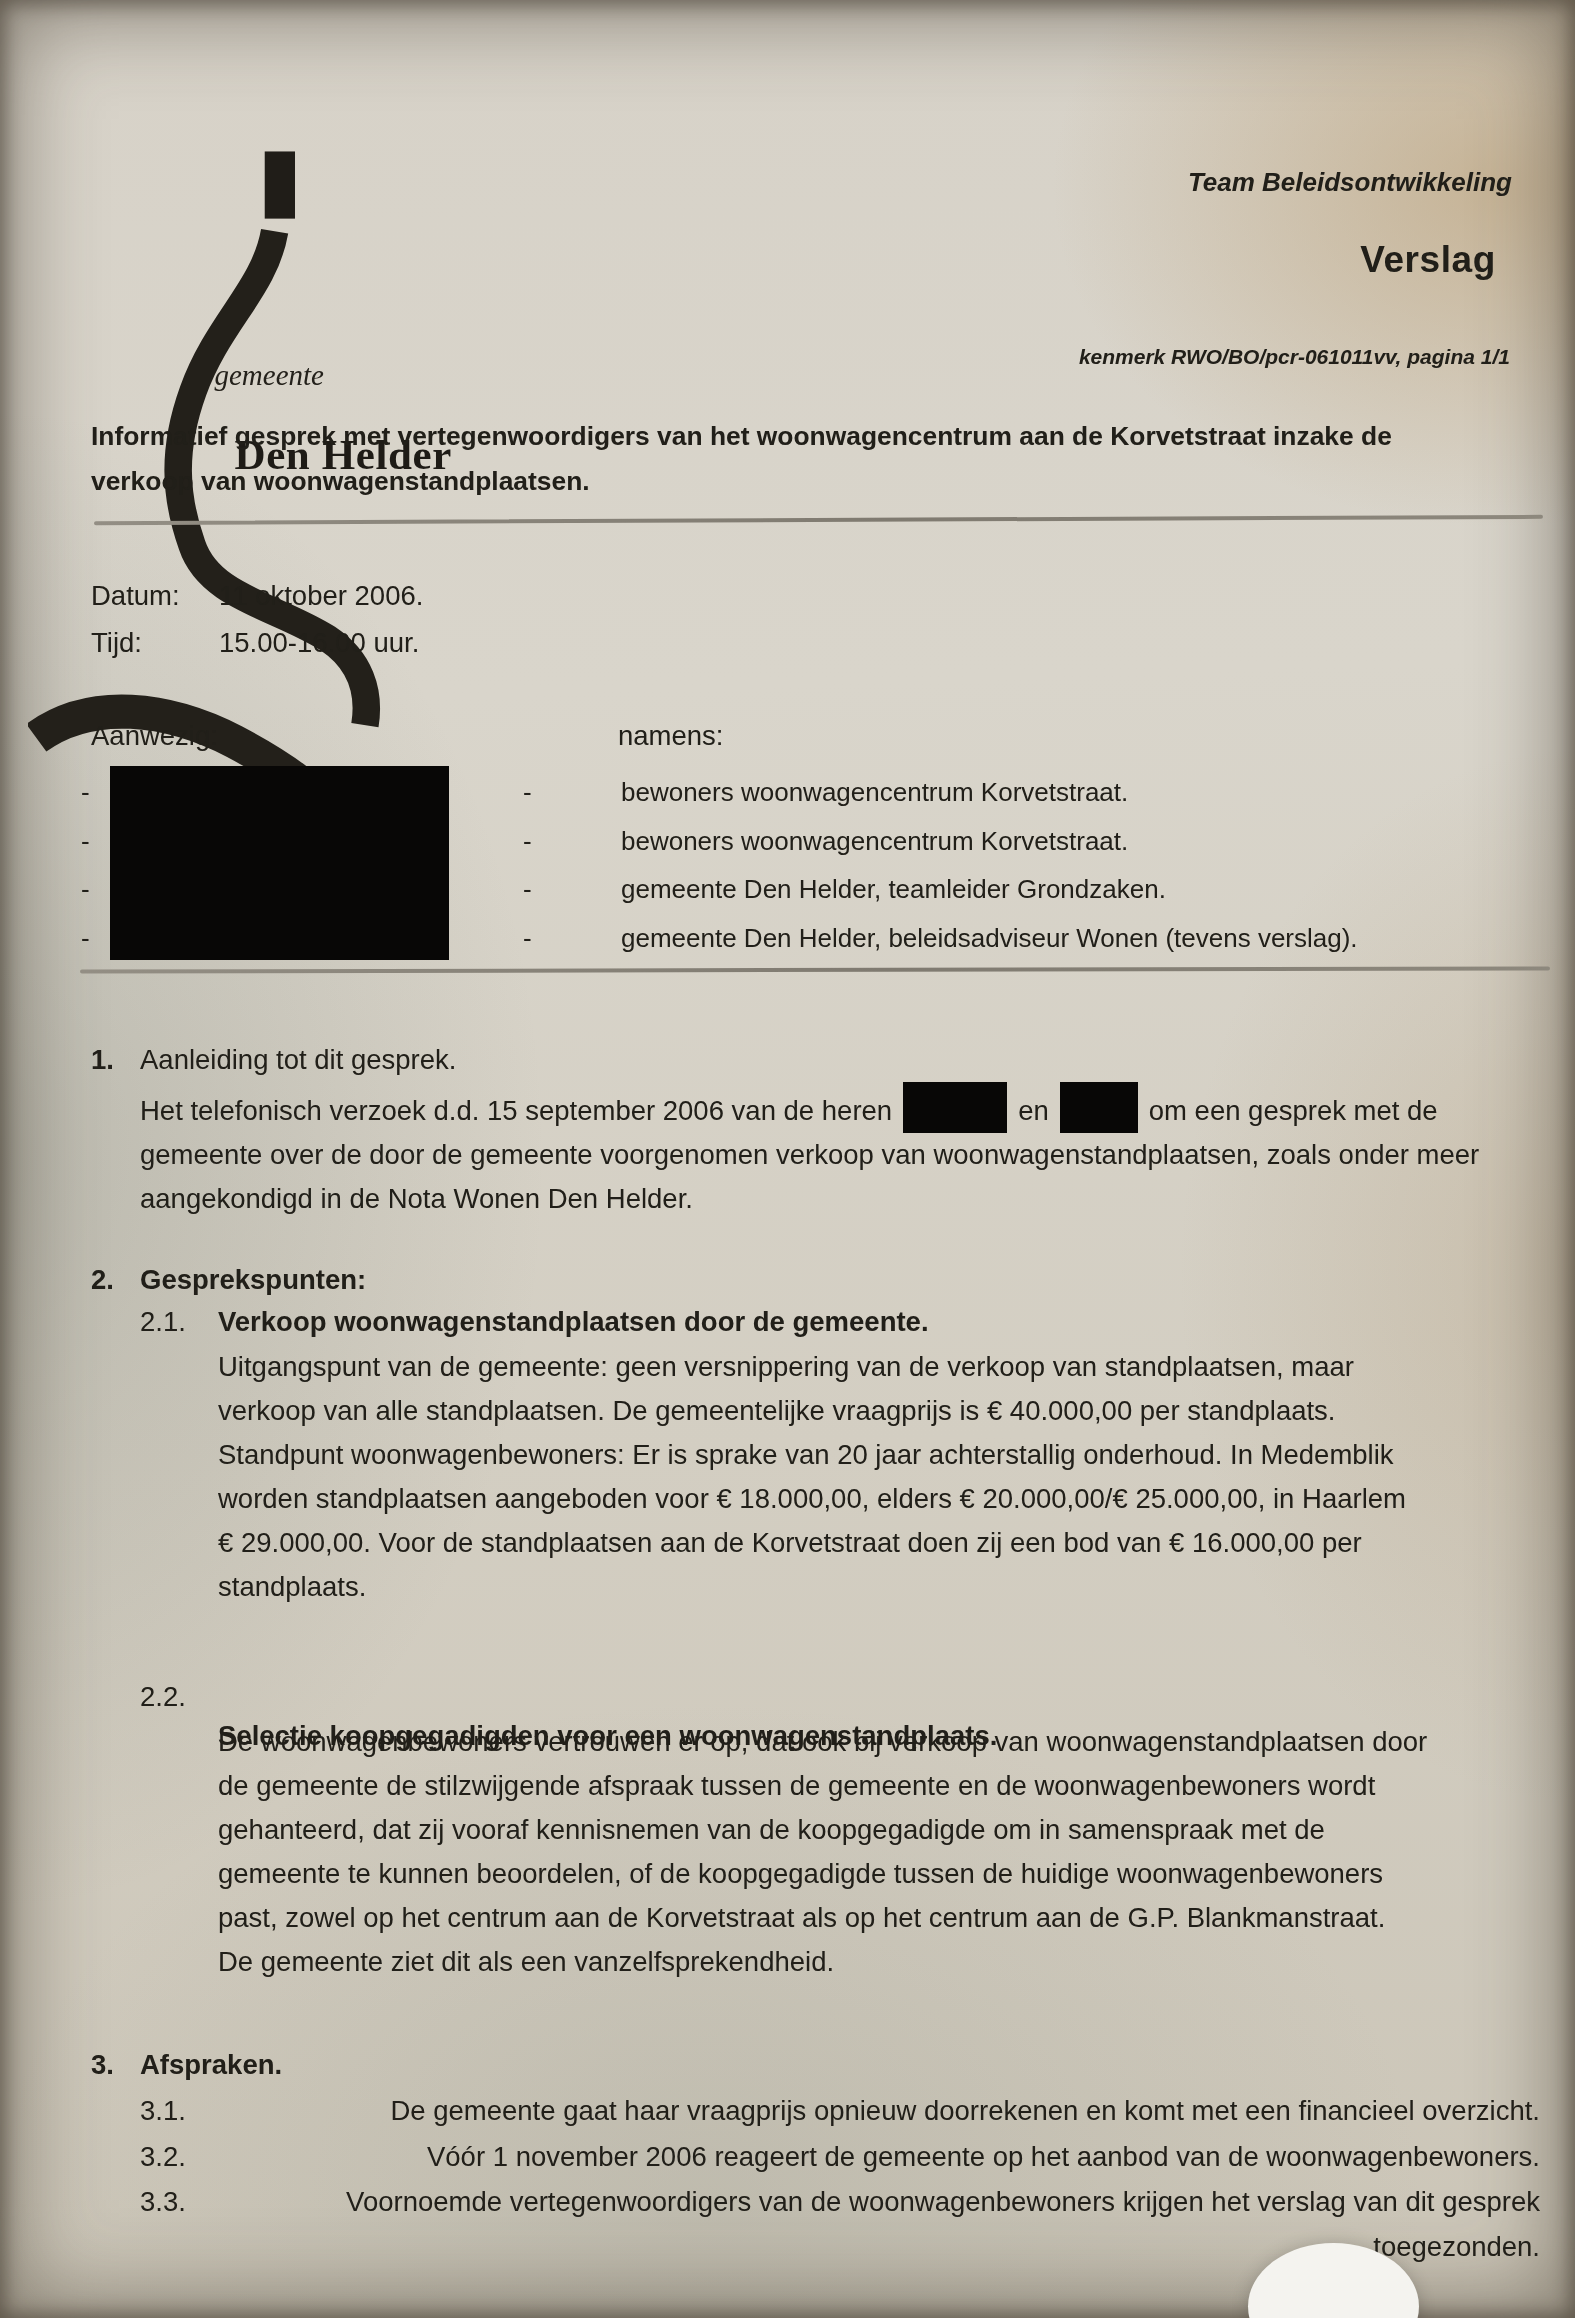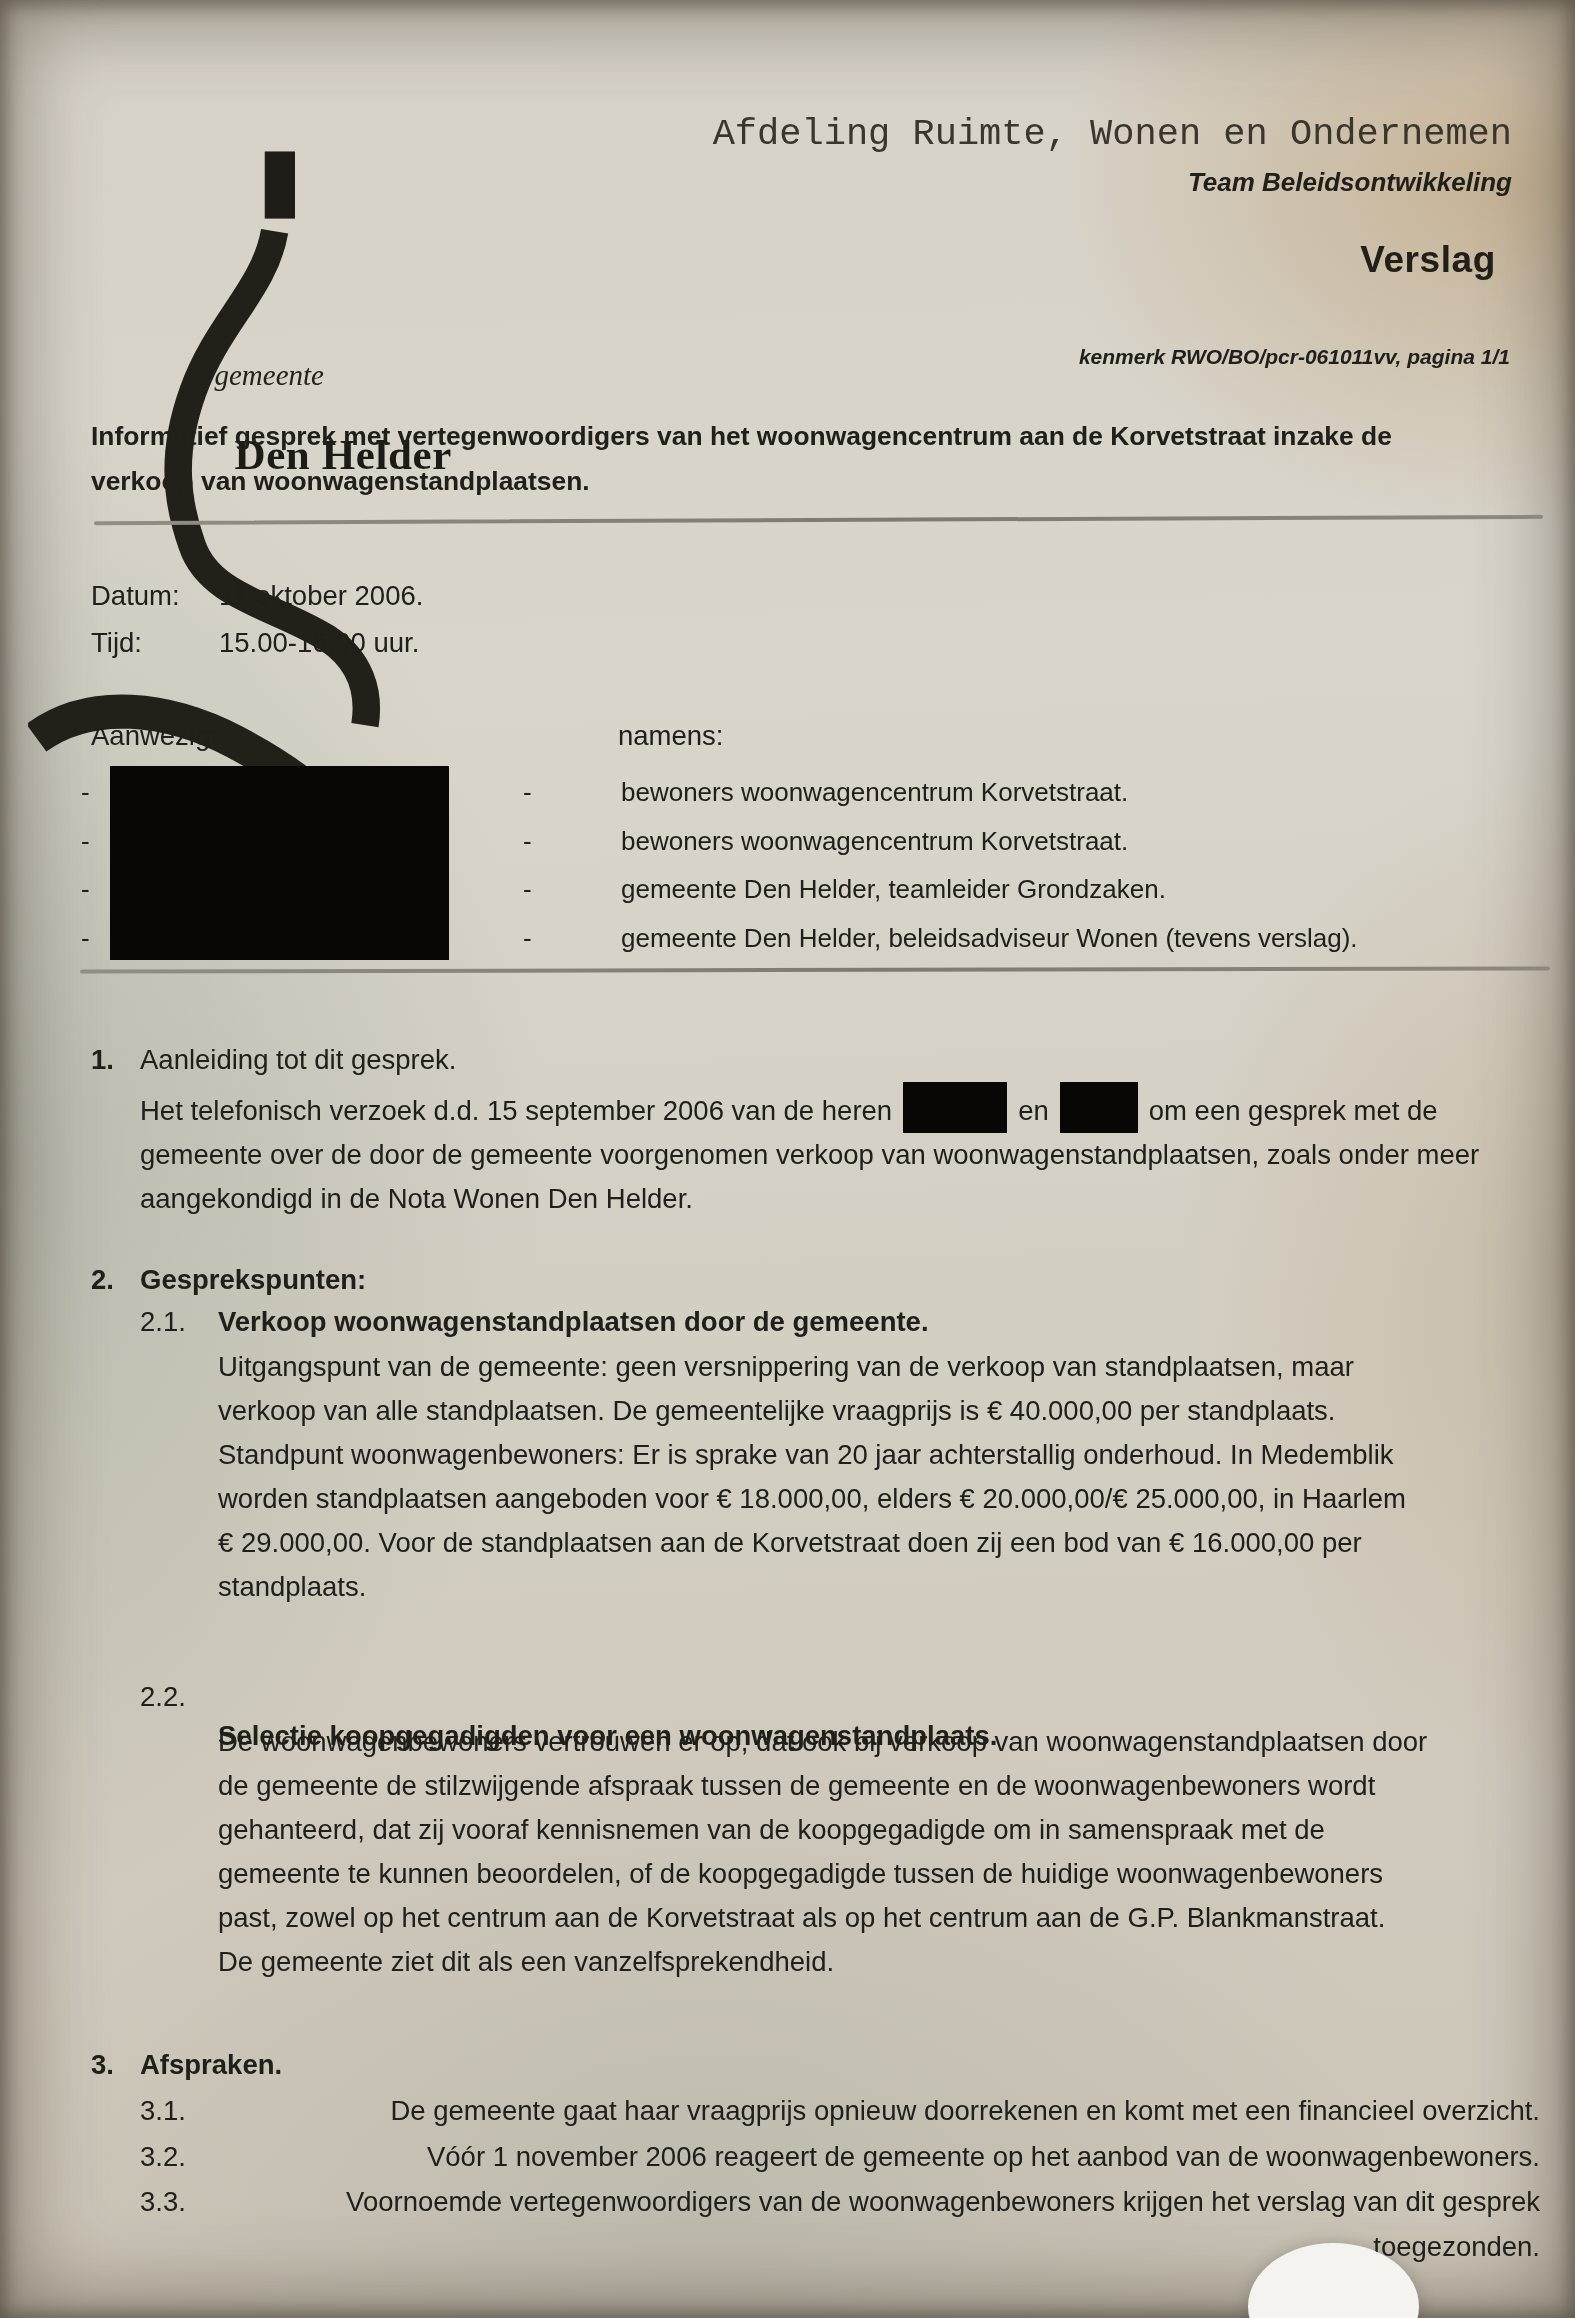--- a/index.html
+++ b/index.html
@@ -113,21 +113,20 @@
     <div class="logo">
       <svg width="523" height="634" viewBox="0 0 950 1150">
         <rect x="430" y="20" width="55" height="122" fill="#221f1a"></rect>
         <path d="M448,165 C430,270 345,330 300,455 C262,560 266,645 298,735 C330,830 450,845 545,905 C602,943 622,1000 612,1062" fill="none" stroke="#25221c" stroke-width="50"></path>
         <path d="M15,1085 C115,1012 255,1030 375,1092 C462,1138 532,1185 578,1258" fill="none" stroke="#25221c" stroke-width="62"></path>
       </svg>
       <div class="logo-gemeente">gemeente</div>
       <div class="logo-city">Den Helder</div>
     </div>
 
-    <div class="hdr-dept">Afdeling Ruimte, Wonen en Ondernemen</div>
     <div class="hdr-team">Team Beleidsontwikkeling</div>
     <div class="hdr-doctype">Verslag</div>
     <div class="hdr-ref">kenmerk RWO/BO/pcr-061011vv, pagina 1/1</div>
 
     <div class="abs doc-title prelines">Informatief gesprek met vertegenwoordigers van het woonwagencentrum aan de Korvetstraat inzake de
 verkoop van woonwagenstandplaatsen.</div>
     <div class="rule rule-1"></div>
 
     <div class="meta-row m1"><span class="meta-label">Datum:</span><span>11 oktober 2006.</span></div>
     <div class="meta-row m2"><span class="meta-label">Tijd:</span><span>15.00-16.00 uur.</span></div>

